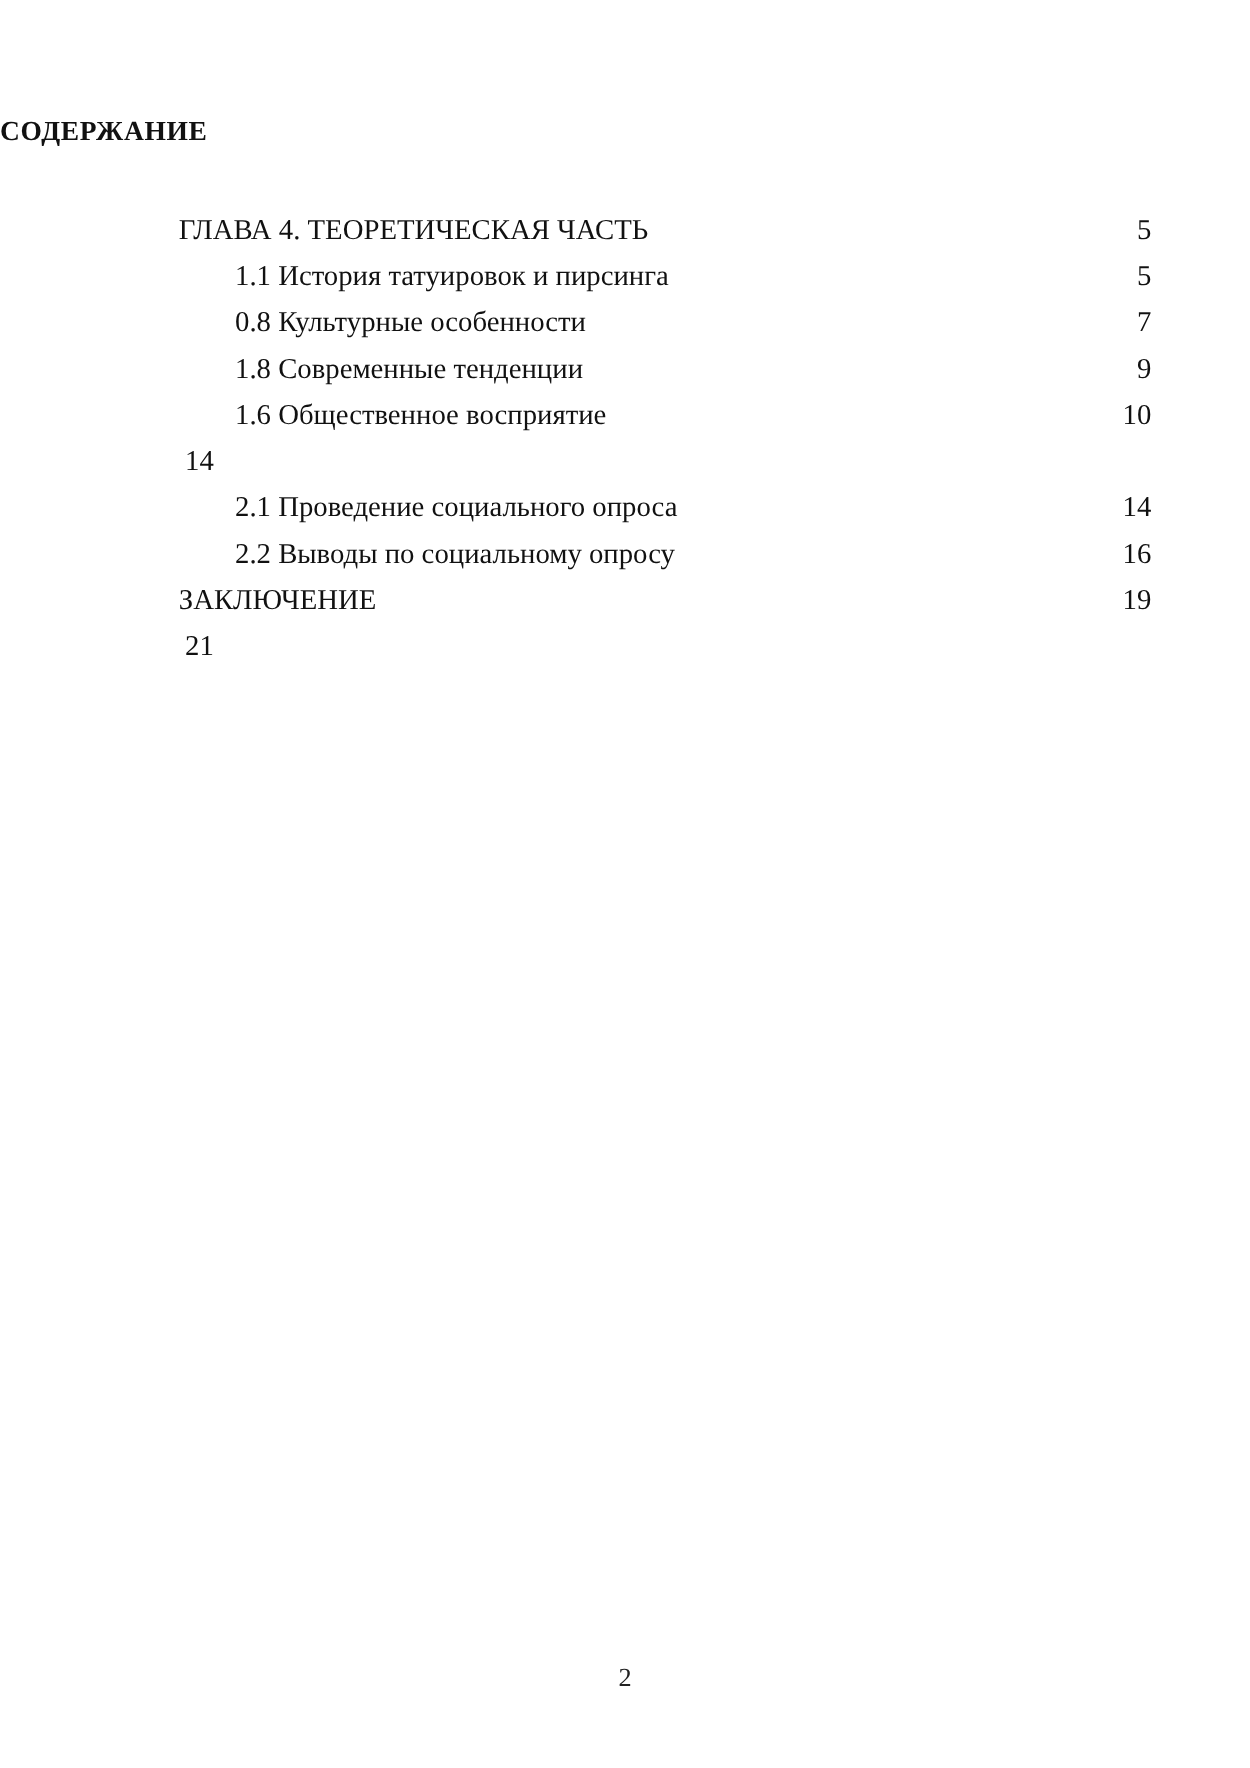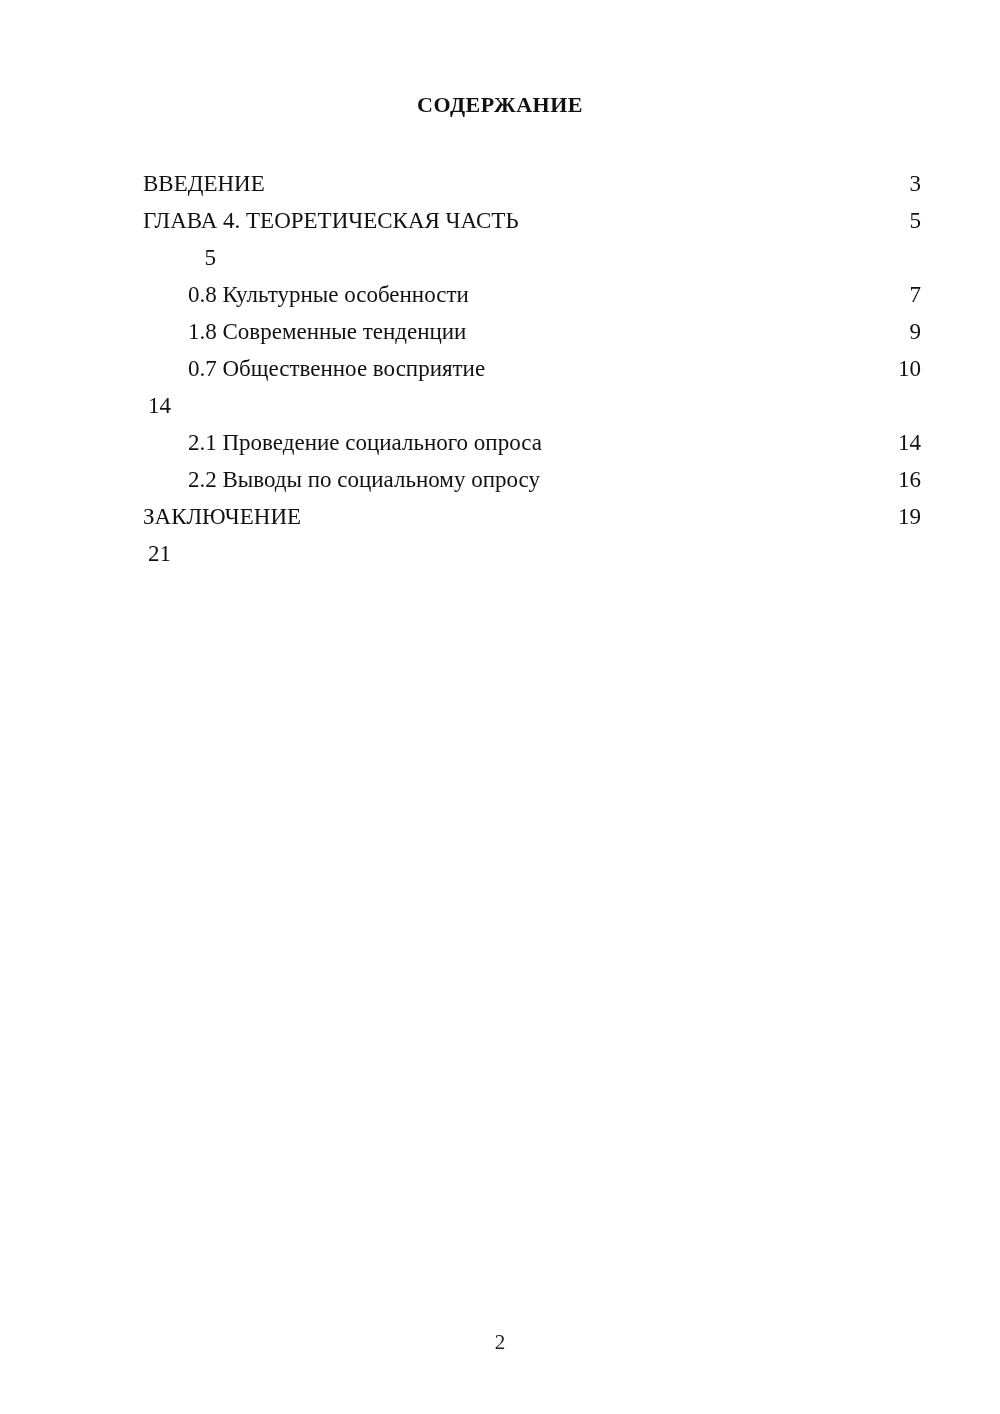--- a/index.html
+++ b/index.html
@@ -21,21 +21,20 @@
     left: 0;
     width: 1000px;
     height: 1414px;
     background: #ffffff;
   }
   .doc-title {
     position: absolute;
     top: 92px;
     left: 0;
     width: 1000px;
-    text-align: center;
     font-weight: bold;
     font-size: 22px;
     letter-spacing: 0.5px;
   }
   .toc {
     position: absolute;
     top: 165px;
     left: 143px;
     width: 780px;
   }
@@ -71,46 +70,43 @@
 </style>
 </head>
 <body>
 
 <div class="page">
 
   <div class="doc-title">СОДЕРЖАНИЕ</div>
 
   <div class="toc">
 
-    <div class="toc-row level-1">
-      <span class="toc-label">ВВЕДЕНИЕ</span>
-      <span class="toc-page">3</span>
-    </div>
 
     <div class="toc-row level-1">
       <span class="toc-label">ГЛАВА 4. ТЕОРЕТИЧЕСКАЯ ЧАСТЬ</span>
       <span class="toc-page">5</span>
     </div>
 
     <div class="toc-row level-2">
+      <span class="toc-label">1.1 История татуировок и пирсинга</span>
       <span class="toc-page">5</span>
     </div>
 
     <div class="toc-row level-2">
       <span class="toc-label">0.8 Культурные особенности</span>
       <span class="toc-page">7</span>
     </div>
 
     <div class="toc-row level-2">
       <span class="toc-label">1.8 Современные тенденции</span>
       <span class="toc-page">9</span>
     </div>
 
     <div class="toc-row level-2">
-      <span class="toc-label">0.7 Общественное восприятие</span>
+      <span class="toc-label">1.6 Общественное восприятие</span>
       <span class="toc-page">10</span>
     </div>
 
     <div class="toc-row level-1">
       <span class="toc-page">14</span>
     </div>
 
     <div class="toc-row level-2">
       <span class="toc-label">2.1 Проведение социального опроса</span>
       <span class="toc-page">14</span>

